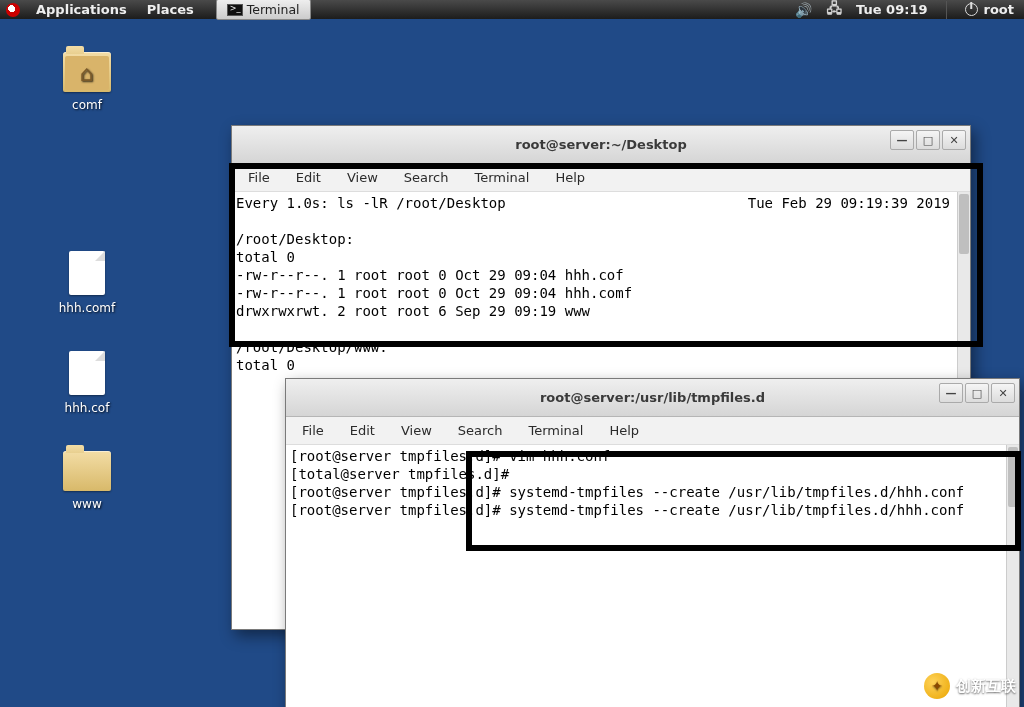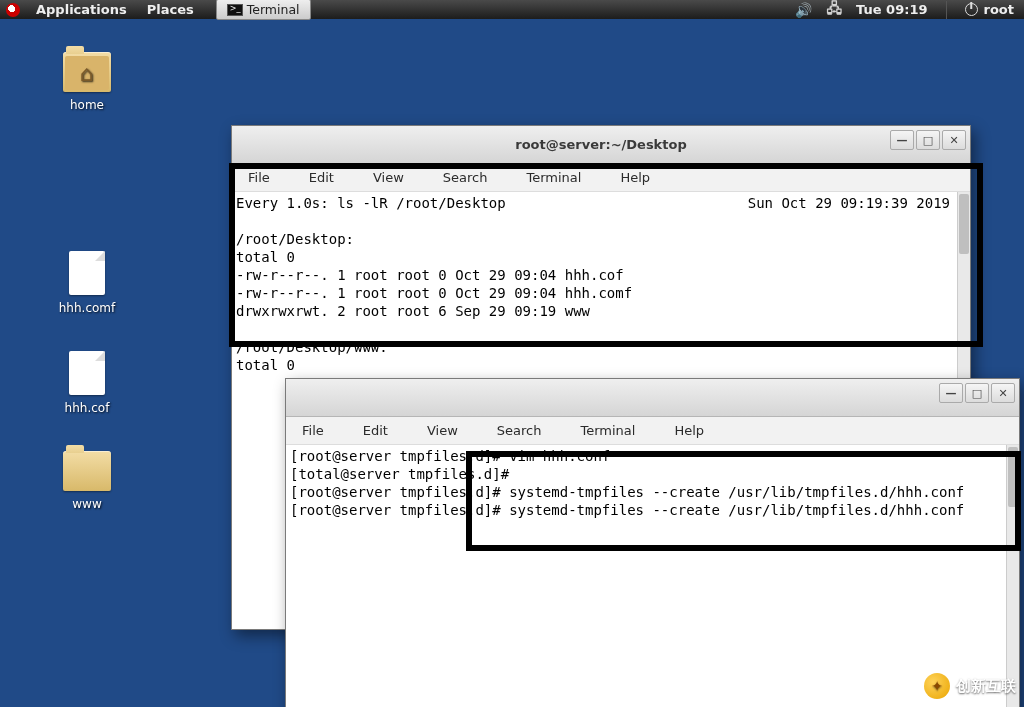--- a/index.html
+++ b/index.html
@@ -98,21 +98,21 @@
   display: flex; align-items: center; justify-content: center;
   font-weight: bold; font-size: 13px; color: #3a3a3a; position: relative;
 }
 .win-controls { position: absolute; right: 4px; top: 4px; display: flex; gap: 2px; }
 .win-btn {
   width: 24px; height: 20px; background: linear-gradient(#f5f5f5,#dcdcdc);
   border: 1px solid #aaa; border-radius: 2px; font-size: 11px;
   display: flex; align-items: center; justify-content: center; color: #444; cursor: pointer;
 }
 .menubar {
-  height: 28px; display: flex; align-items: center; gap: 19px;
+  height: 28px; display: flex; align-items: center; gap: 6px;
   padding: 0 6px; font-size: 13px; color: #2b2b2b; background: #f2f2f2;
   border-bottom: 1px solid #ddd;
 }
 .menubar span { padding: 3px 10px; cursor: pointer; border-radius: 2px; }
 .term-body {
   flex: 1; background: #fff; color: #000;
   font-family: "DejaVu Sans Mono","Liberation Mono",monospace;
   font-size: 14px; line-height: 18px; white-space: pre; padding: 2px 4px;
   overflow: hidden; position: relative;
 }
@@ -163,21 +163,21 @@
     </div>
   </div>
 </div>
 
 <div class="desktop">
 
   <div class="desktop-icon" style="left:42px; top:25px;">
     <div class="glyph folder-glyph">
       <div class="home-front">⌂</div>
     </div>
-    <div>home</div>
+    <div>comf</div>
   </div>
 
 
   <div class="desktop-icon" style="left:42px; top:224px;">
     <div class="file-glyph"></div>
     <div>hhh.comf</div>
   </div>
 
   <div class="desktop-icon" style="left:42px; top:324px;">
     <div class="file-glyph"></div>
@@ -199,36 +199,37 @@
       </div>
     </div>
     <div class="menubar">
       <span>File</span>
       <span>Edit</span>
       <span>View</span>
       <span>Search</span>
       <span>Terminal</span>
       <span>Help</span>
     </div>
-    <div class="term-body"><span>Every 1.0s: ls -lR /root/Desktop</span><span style="float:right;padding-right:16px">Sun Oct 29 09:19:39 2019</span>
+    <div class="term-body"><span>Every 1.0s: ls -lR /root/Desktop</span><span style="float:right;padding-right:16px">Tue Feb 29 09:19:39 2019</span>
 
 <span>/root/Desktop:</span>
 <span>total 0</span>
 <span>-rw-r--r--. 1 root root 0 Oct 29 09:04 hhh.cof</span>
 <span>-rw-r--r--. 1 root root 0 Oct 29 09:04 hhh.comf</span>
 <span>drwxrwxrwt. 2 root root 6 Sep 29 09:19 www</span>
 
 <span>/root/Desktop/www:</span>
 <span>total 0</span>
       <div class="scrollbar"><div class="thumb"></div></div>
     </div>
   </div>
 
   <div id="win2" class="window">
     <div class="titlebar">
+      <span>root@server:/usr/lib/tmpfiles.d</span>
       <div class="win-controls">
         <div class="win-btn">—</div>
         <div class="win-btn">□</div>
         <div class="win-btn">✕</div>
       </div>
     </div>
     <div class="menubar">
       <span>File</span>
       <span>Edit</span>
       <span>View</span>

